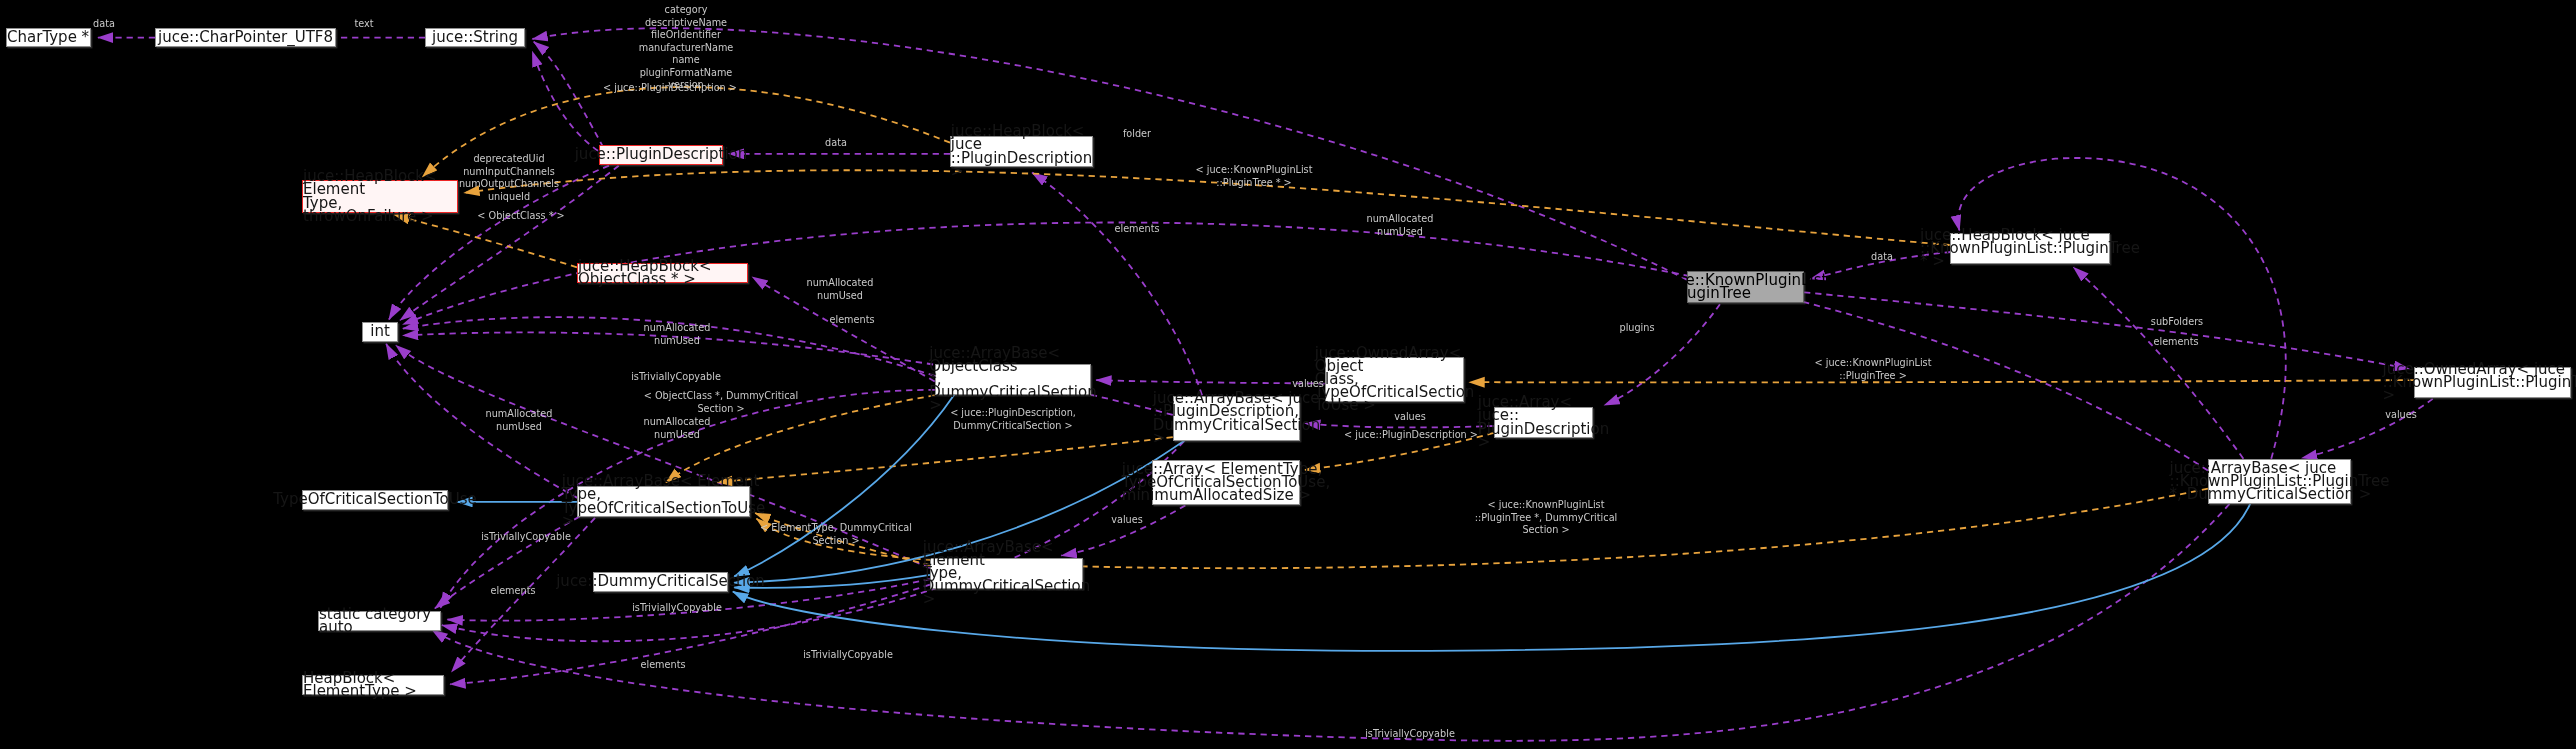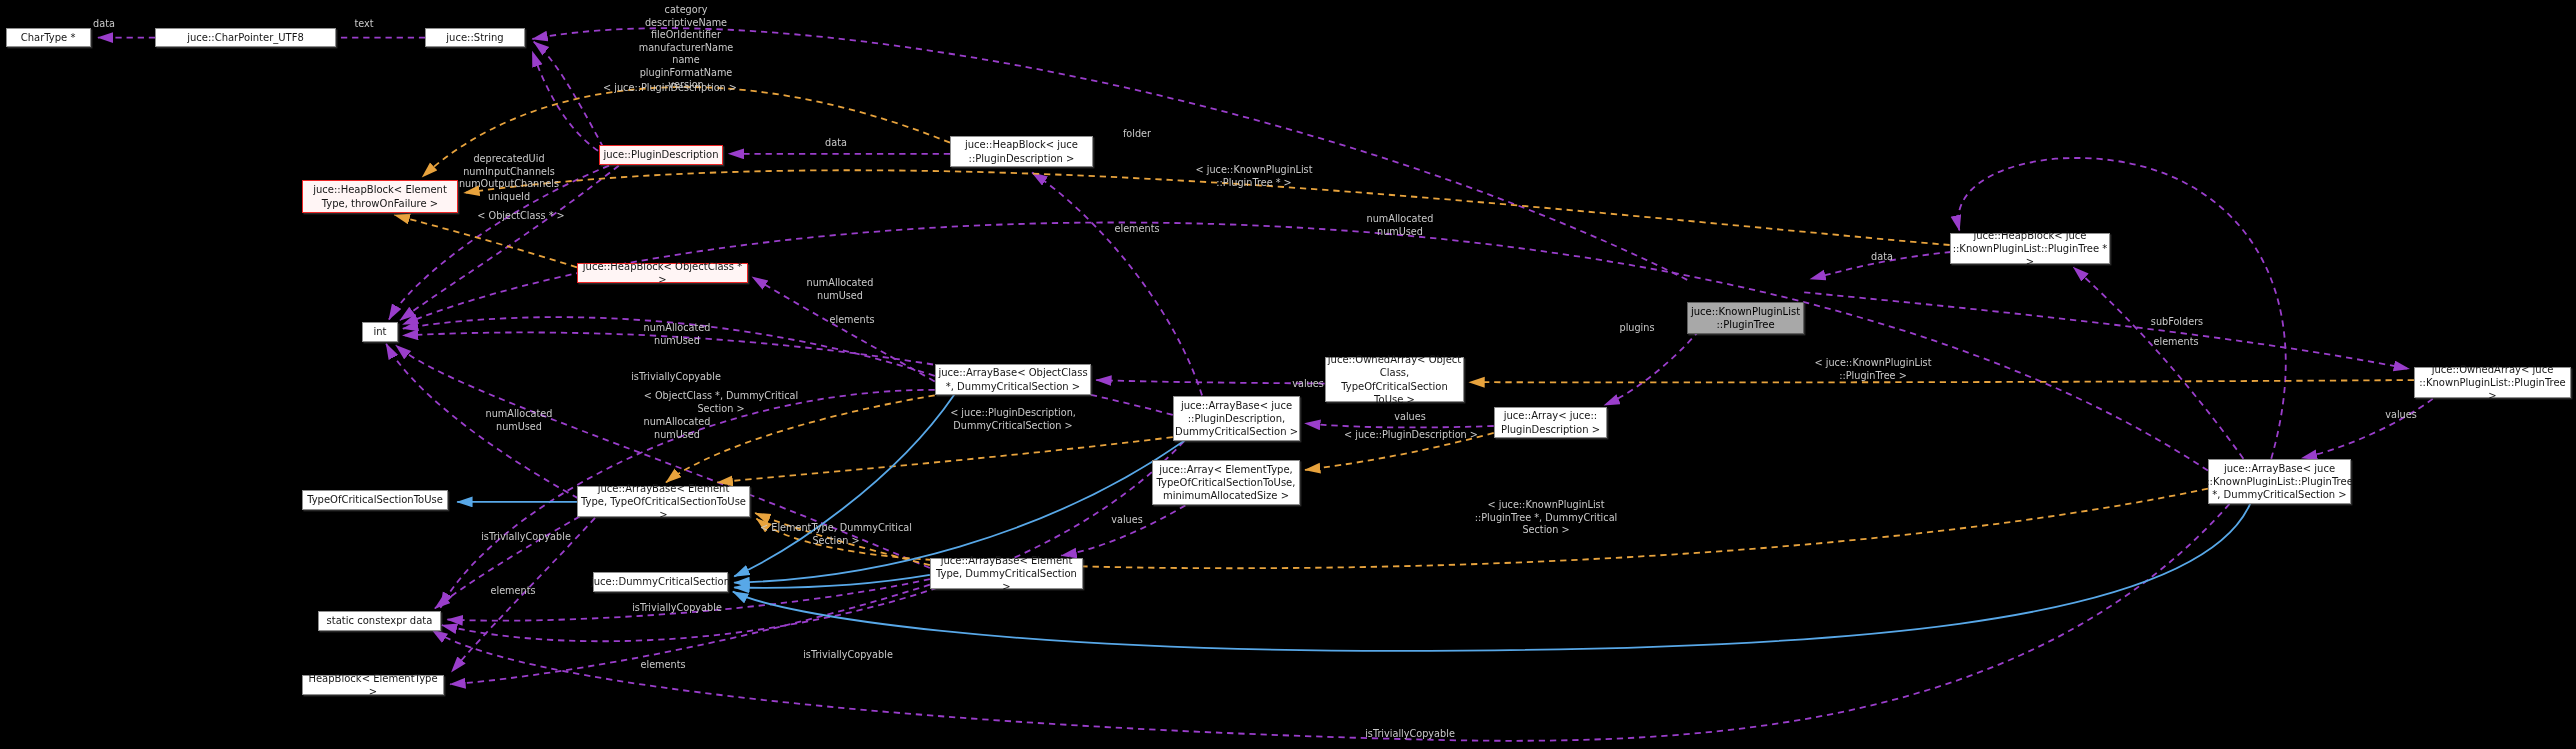--- a/index.html
+++ b/index.html
@@ -13,28 +13,28 @@
   #edges{position:absolute;left:0;top:0;width:2576px;height:749px;}
   .pe{stroke:#9a3ecb;stroke-width:2.6;fill:none;stroke-dasharray:9 7;}
   .oe{stroke:#e8a33d;stroke-width:2.6;fill:none;stroke-dasharray:9 7;}
   .be{stroke:#58a8e8;stroke-width:2.6;fill:none;}
   .node{
     position:absolute;
     display:flex;align-items:center;justify-content:center;
     background:#ffffff;
     border:0.7px solid #8f8f8f;
     color:#161616;
-    font-size:10px;line-height:13.2px;
-    text-align:center;white-space:pre-line;
+    font-size:15px;line-height:13.2px;
+    text-align:left;white-space:pre-line;
     box-sizing:border-box;
     box-shadow:1.4px 1.4px 0 rgba(90,90,90,.45);
     cursor:pointer;
   }
   .node.red{border:1.4px solid #ee2525;background:#fff5f5;}
-  .node.main{background:#a8a8a8;border:1.4px solid #616161;color:#000;margin-top:31px;}
+  .node.main{background:#a8a8a8;border:1.4px solid #616161;color:#000;}
   .elabel{
     position:absolute;
     transform:translateX(-50%);
     color:#c9c9c9;
     font-size:9.7px;line-height:12.5px;
     text-align:center;white-space:pre-line;
     pointer-events:none;
   }
 </style>
 </head>
@@ -118,35 +118,35 @@
 *, DummyCriticalSection &gt;</div>
       <div class="node " style="left: 1325px; top: 357px; width: 139px; height: 45px;">juce::OwnedArray&lt; Object
 Class, TypeOfCriticalSection
 ToUse &gt;</div>
       <div class="node main" style="left: 1687px; top: 271px; width: 117px; height: 32px;">juce::KnownPluginList
 ::PluginTree</div>
       <div class="node " style="left: 1950px; top: 233px; width: 160px; height: 31px;">juce::HeapBlock&lt; juce
 ::KnownPluginList::PluginTree * &gt;</div>
       <div class="node " style="left: 2414px; top: 367px; width: 157px; height: 31px;">juce::OwnedArray&lt; juce
 ::KnownPluginList::PluginTree &gt;</div>
-      <div class="node " style="left: 1494px; top: 407px; width: 113px; height: 31px;">juce::Array&lt; juce::
+      <div class="node " style="left: 1494px; top: 407px; width: 99px; height: 31px;">juce::Array&lt; juce::
 PluginDescription &gt;</div>
       <div class="node " style="left: 1173px; top: 396px; width: 127px; height: 45px;">juce::ArrayBase&lt; juce
 ::PluginDescription,
 DummyCriticalSection &gt;</div>
       <div class="node " style="left: 1152px; top: 460px; width: 148px; height: 45px;">juce::Array&lt; ElementType,
 TypeOfCriticalSectionToUse,
 minimumAllocatedSize &gt;</div>
       <div class="node " style="left: 302px; top: 490px; width: 146px; height: 19.5px;">TypeOfCriticalSectionToUse</div>
       <div class="node " style="left: 577px; top: 486px; width: 173px; height: 31px;">juce::ArrayBase&lt; Element
 Type, TypeOfCriticalSectionToUse &gt;</div>
       <div class="node " style="left: 593px; top: 572px; width: 135px; height: 19.5px;">juce::DummyCriticalSection</div>
       <div class="node " style="left: 930px; top: 558px; width: 153px; height: 31px;">juce::ArrayBase&lt; Element
 Type, DummyCriticalSection &gt;</div>
-      <div class="node " style="left: 318px; top: 611px; width: 123px; height: 19.5px;">static constexpr data</div>
+      <div class="node " style="left: 318px; top: 611px; width: 123px; height: 19.5px;">static category auto</div>
       <div class="node " style="left: 302px; top: 675px; width: 142px; height: 19.5px;">HeapBlock&lt; ElementType &gt;</div>
       <div class="node " style="left: 2208px; top: 459px; width: 143px; height: 45px;">juce::ArrayBase&lt; juce
 ::KnownPluginList::PluginTree
 *, DummyCriticalSection &gt;</div>
     </div>
   <div id="labels-layer">
       <div class="elabel" style="left: 104px; top: 18px;">data</div>
       <div class="elabel" style="left: 364px; top: 18px;">text</div>
       <div class="elabel" style="left: 686px; top: 4.2px;">category
 descriptiveName

